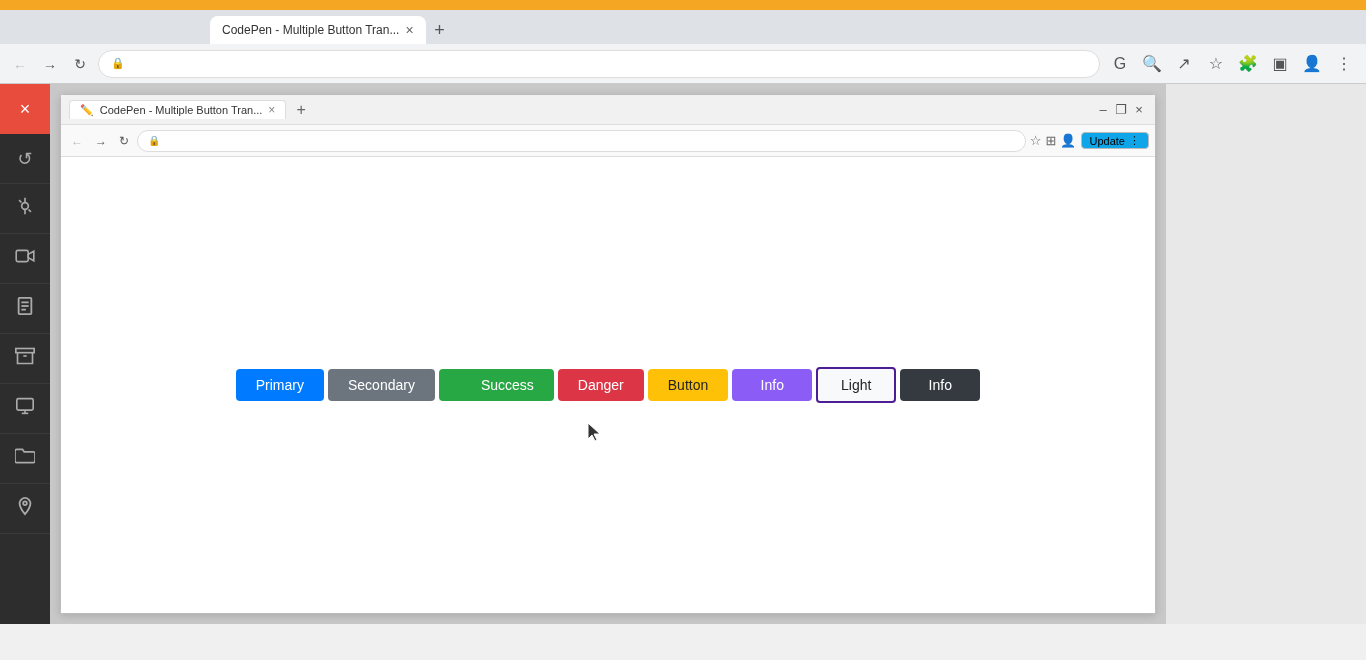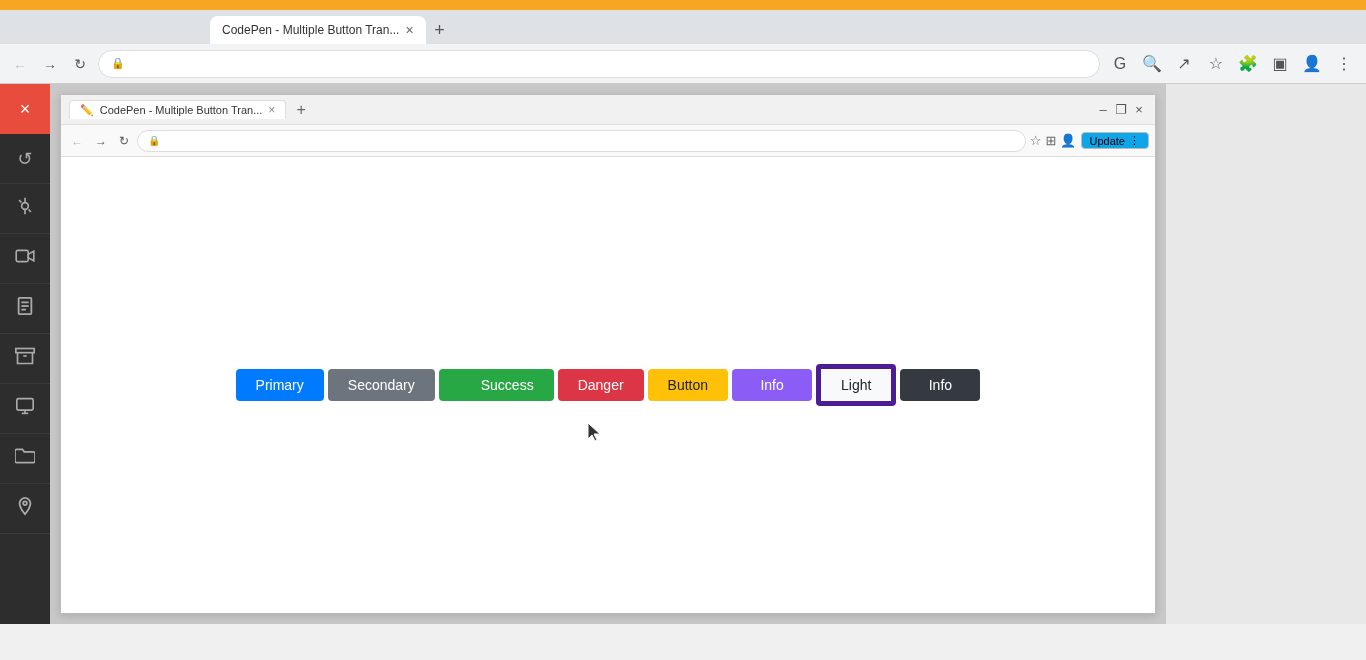--- a/index.html
+++ b/index.html
@@ -323,21 +323,21 @@
       min-width: 80px;
       text-align: center;
     }
 
     .btn-primary { background: #007bff; color: #fff; }
     .btn-secondary { background: #6c757d; color: #fff; }
     .btn-success { background: #28a745; color: #fff; padding-left: 42px; }
     .btn-danger { background: #dc3545; color: #fff; text-align: right; }
     .btn-warning { background: #ffc107; color: #212529; }
     .btn-info { background: #8b5cf6; color: #fff; }
-    .btn-light { background: #f8f9fa; color: #212529; border: 5px solid #4c1d95; }
+    .btn-light { background: #f8f9fa; color: #212529; border: 2px solid #4c1d95; }
     .btn-dark { background: #343a40; color: #fff; }
 
     
     .cursor-indicator {
       position: absolute;
       left: 48%;
       top: 58%;
       pointer-events: none;
     }
 

